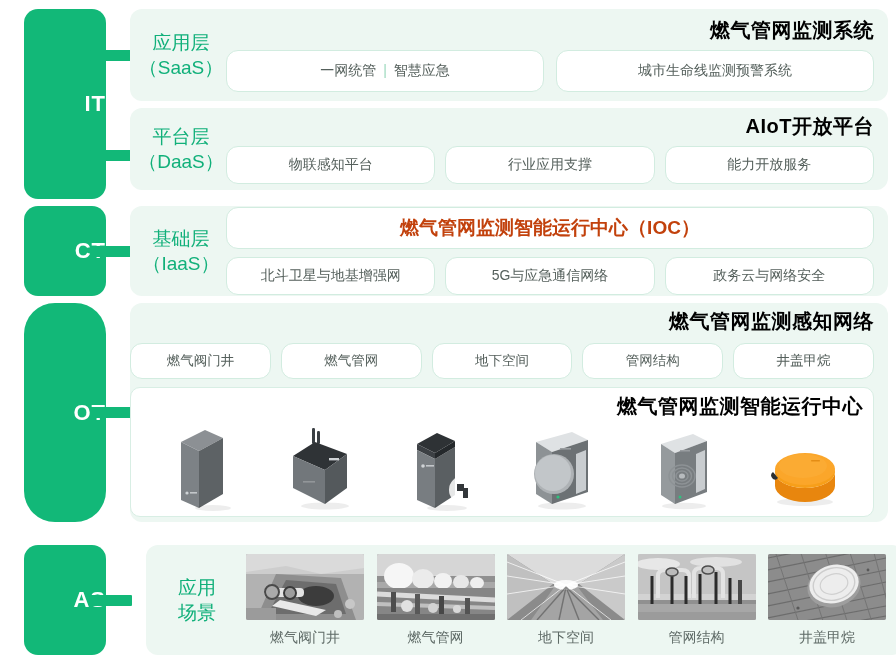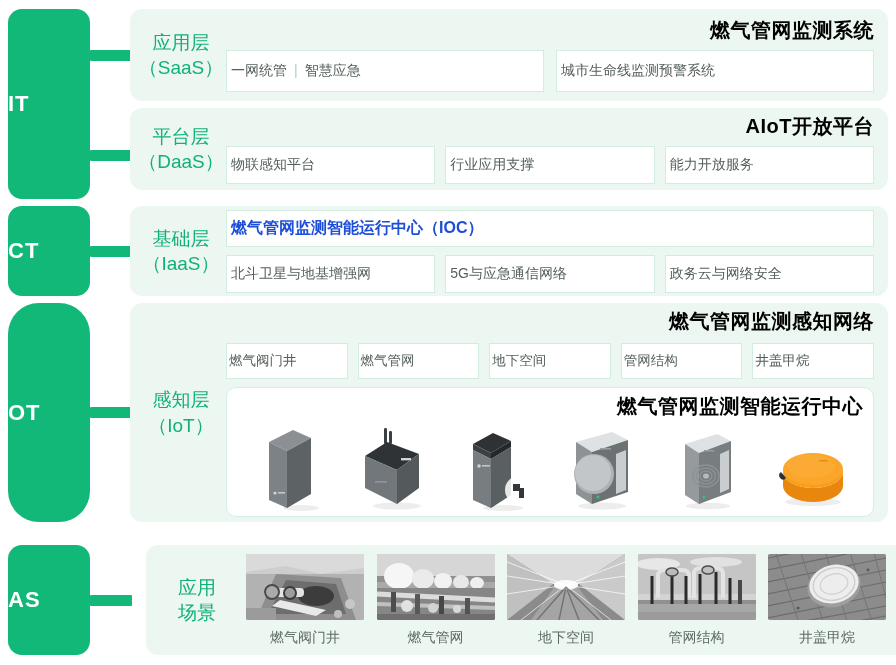--- a/index.html
+++ b/index.html
@@ -17,31 +17,31 @@
 
   #diagram {
     position: relative;
     width: 896px;
     height: 665px;
   }
 
   
   .pillar {
     position: absolute;
-    left: 8px;
+    left: 24px;
     width: 82px;
     background: #12b878;
     border-radius: 14px;
     color: #ffffff;
     font-size: 22px;
     font-weight: bold;
     letter-spacing: 1px;
     display: flex;
     align-items: center;
-    justify-content: flex-start;
+    justify-content: flex-end;
   }
   .pillar-it { top: 9px;   height: 190px; }
   .pillar-ct { top: 206px; height: 90px;  }
   .pillar-ot { top: 303px; height: 219px; border-radius: 31px; }
   .pillar-as { top: 545px; height: 110px; }
 
   
   .connector {
     position: absolute;
     left: 90px;
@@ -93,32 +93,32 @@
 
   .pill-row {
     display: flex;
     gap: 10px;
   }
 
   .pill {
     flex: 1 1 0;
     background: #ffffff;
     border: 1px solid #d2ece0;
-    border-radius: 0;
+    border-radius: 12px;
     color: #55605c;
     font-size: 14px;
-    text-align: left;
+    text-align: center;
     padding: 9px 4px;
     box-sizing: border-box;
     white-space: nowrap;
     overflow: hidden;
   }
   .pill.wide-title {
-    color: #1d4ed8;
-    font-size: 16px;
+    color: #c2410c;
+    font-size: 19px;
     font-weight: bold;
     padding: 7px 4px;
   }
   .pill .sep {
     color: #9bd9bd;
     margin: 0 7px;
   }
 
   
   #row-saas  { top: 9px;   height: 92px;  }
@@ -251,24 +251,20 @@
       <div class="pill wide-title" style="margin-bottom:8px;">燃气管网监测智能运行中心（IOC）</div>
       <div class="pill-row">
         <div class="pill">北斗卫星与地基增强网</div>
         <div class="pill">5G与应急通信网络</div>
         <div class="pill">政务云与网络安全</div>
       </div>
     </div>
   </div>
 
   <div class="card" id="row-iot">
-    <div class="layer-label">
-      <span class="ln">感知层</span>
-      <span class="ln">（IoT）</span>
-    </div>
     <div class="card-body iot-stack">
       <div class="section-title" style="margin-bottom:2px;">燃气管网监测感知网络</div>
       <div class="pill-row">
         <div class="pill">燃气阀门井</div>
         <div class="pill">燃气管网</div>
         <div class="pill">地下空间</div>
         <div class="pill">管网结构</div>
         <div class="pill">井盖甲烷</div>
       </div>
 

